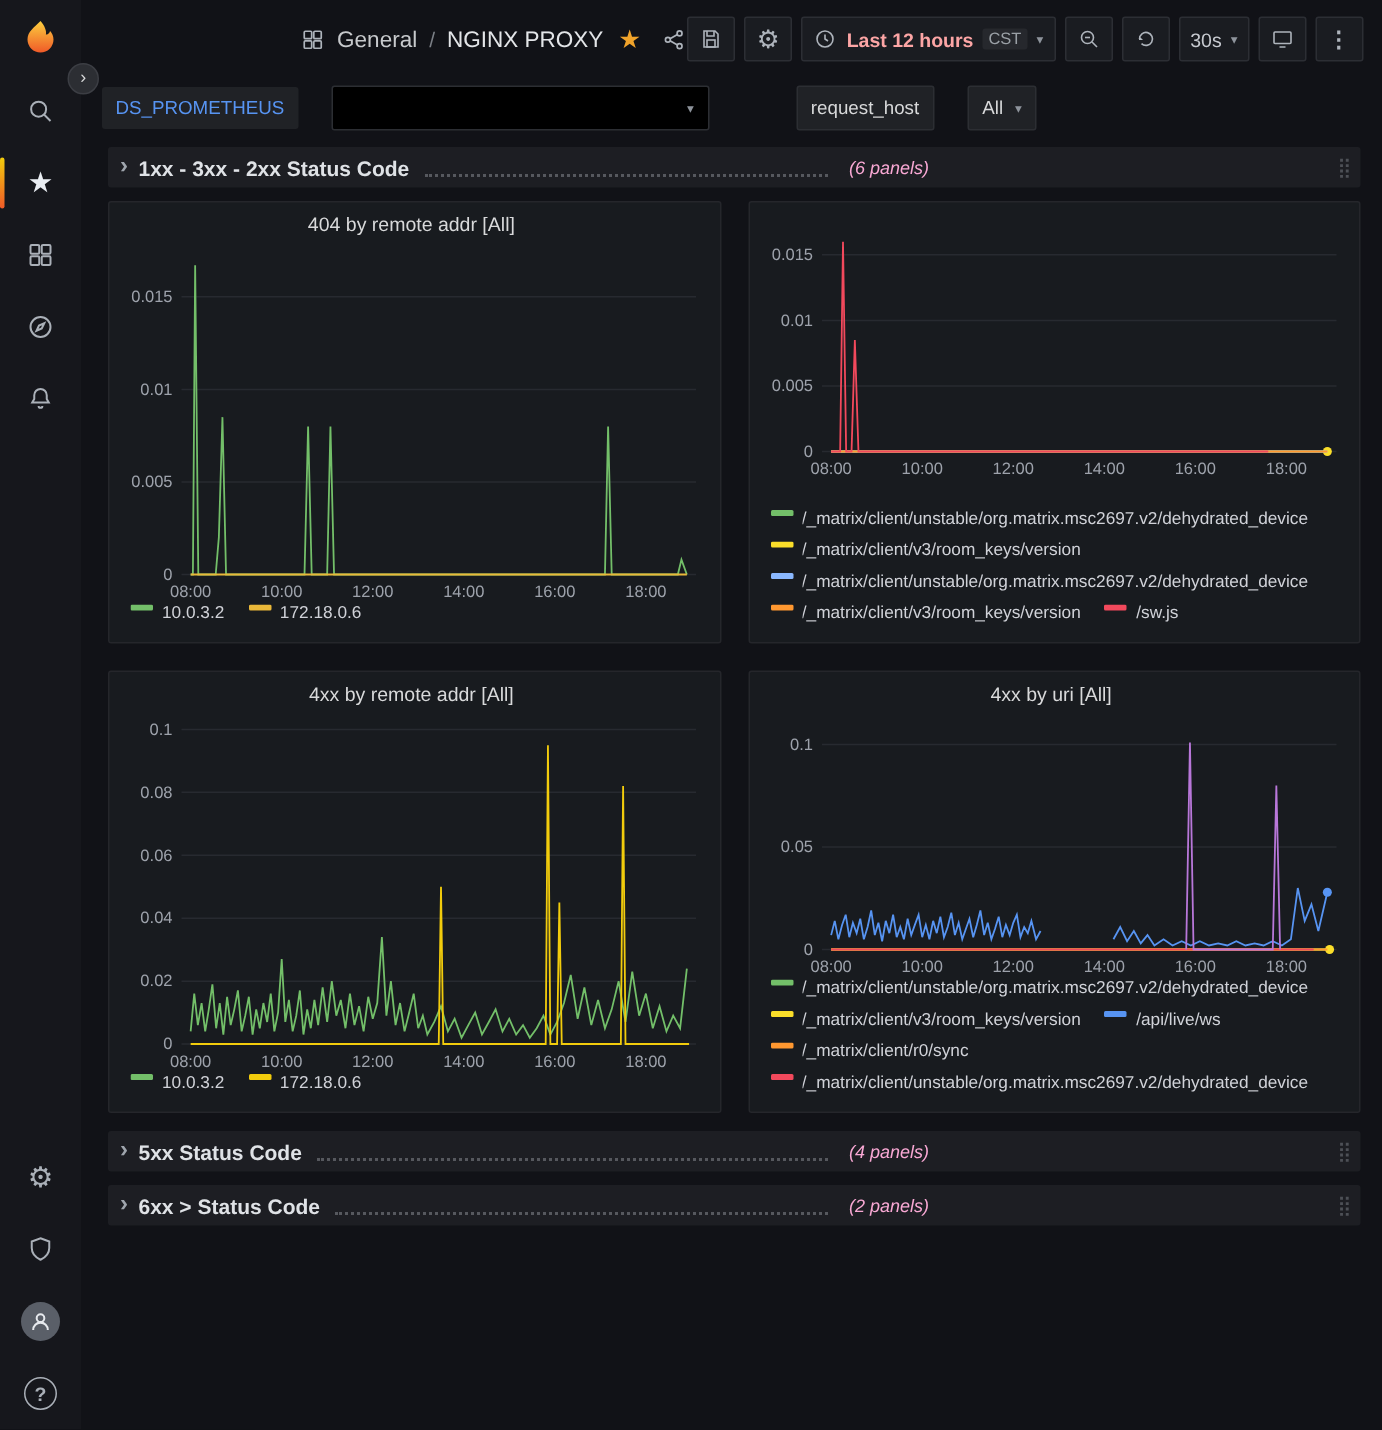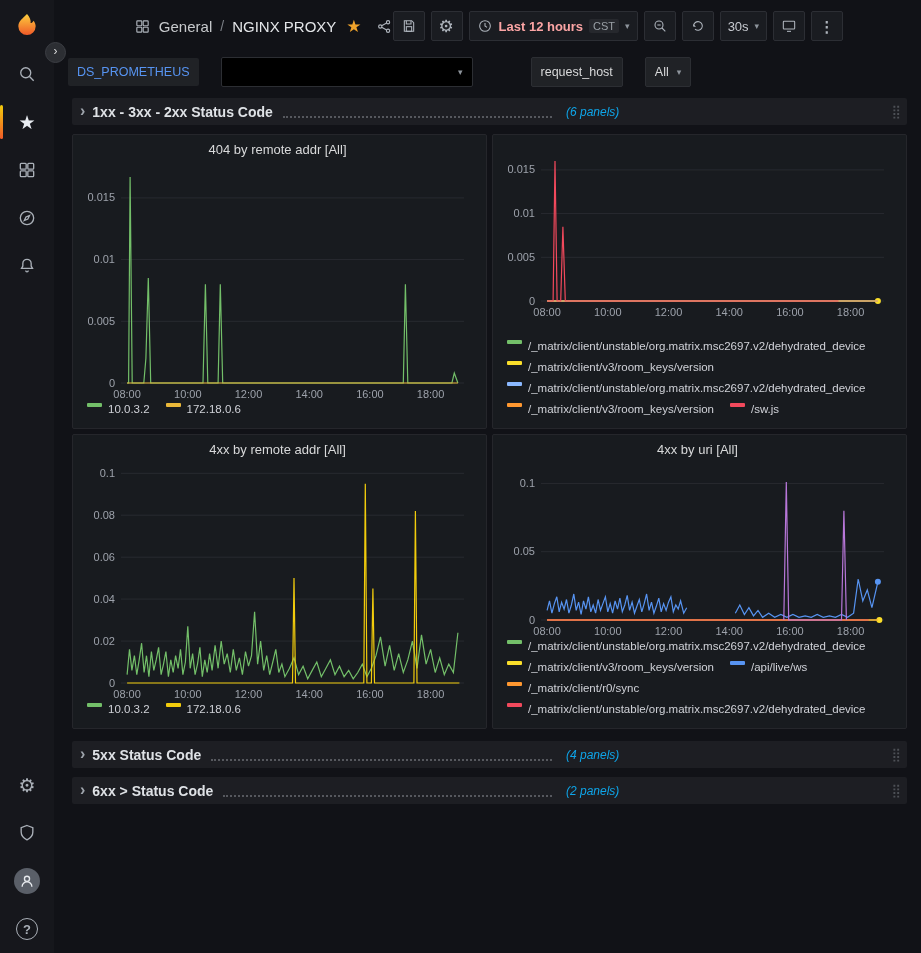--- a/index.html
+++ b/index.html
@@ -36,21 +36,21 @@
   .sidebar-toggle{
     position:absolute;left:45px;top:42px;width:19px;height:19px;border-radius:50%;
     background:#2c2e33;border:1px solid #3c3e44;color:#d8d9da;font-size:12px;line-height:16px;
     text-align:center;z-index:6;cursor:pointer;
   }
 
   
   .main{flex:1;display:flex;flex-direction:column;min-width:0;}
 
   .topbar{
-    height:52px;flex:0 0 52px;display:flex;align-items:center;justify-content:center;
+    height:52px;flex:0 0 52px;display:flex;align-items:center;justify-content:flex-end;
     padding:0 12px 0 14px;background:#111217;
   }
   .tb-left{display:flex;align-items:center;gap:8px;min-width:0;}
   .tb-left .crumb{font-size:15px;color:#c7c9cc;cursor:pointer;white-space:nowrap;}
   .tb-left .crumb.title{color:#e3e5e8;}
   .tb-left .sep{color:#7b7f86;font-size:14px;}
   .fav-star{color:#f0a32b;font-size:17px;cursor:pointer;line-height:1;margin-left:2px;}
   .hicon svg{stroke:#aeb4bc;fill:none;stroke-width:1.6;width:17px;height:17px;display:block;}
   .tb-right{display:flex;align-items:center;gap:6px;}
   .tb-btn{
@@ -84,25 +84,25 @@
     height:27px;display:flex;align-items:center;padding:0 6px;margin-bottom:9px;border-radius:2px;
     cursor:pointer;
   }
   .row.collapsed{background:#1d1e23;}
   .row.expanded{background:transparent;margin-top:2px;}
   .row-left{display:flex;align-items:center;width:478px;min-width:0;}
   .chev{font-size:16px;color:#9fa5ad;font-weight:bold;line-height:1;margin:0 7px 2px 2px;}
   .chev.down{display:inline-block;transform:rotate(90deg);margin:0 5px 0 2px;}
   .row-label{font-size:14px;font-weight:bold;color:#dfe2e6;white-space:nowrap;}
   .leader{flex:1;height:10px;border-bottom:2px dotted #56585e;margin:0 4px 0 10px;}
-  .count{font-size:12px;font-style:italic;color:#0ea5e9;margin-left:10px;white-space:nowrap;}
+  .count{font-size:12px;font-style:italic;color:#f9a8d4;margin-left:10px;white-space:nowrap;}
   .row-flex{flex:1;}
   .drag{font-size:13px;color:#4d5056;cursor:grab;line-height:1;}
 
-  .panels{display:grid;grid-template-columns:1fr 1fr;gap:5px;margin:2px 0 12px 0;}
+  .panels{display:grid;grid-template-columns:1fr 1fr;gap:18px;margin:2px 0 12px 0;}
   .panel{
     height:295px;background:#181b1f;border:1px solid #25262b;border-radius:2px;
     display:flex;flex-direction:column;padding:5px 10px 4px 6px;box-sizing:border-box;min-width:0;
   }
   .panel-title{
     font-size:13px;font-weight:500;color:#d8d9da;text-align:center;margin:2px 0 2px 0;cursor:pointer;
   }
   .chart{flex:1;min-height:0;position:relative;}
   .legend{
     display:flex;flex-wrap:wrap;overflow:hidden;max-height:84px;margin:2px 0 0 8px;flex:0 0 auto;

